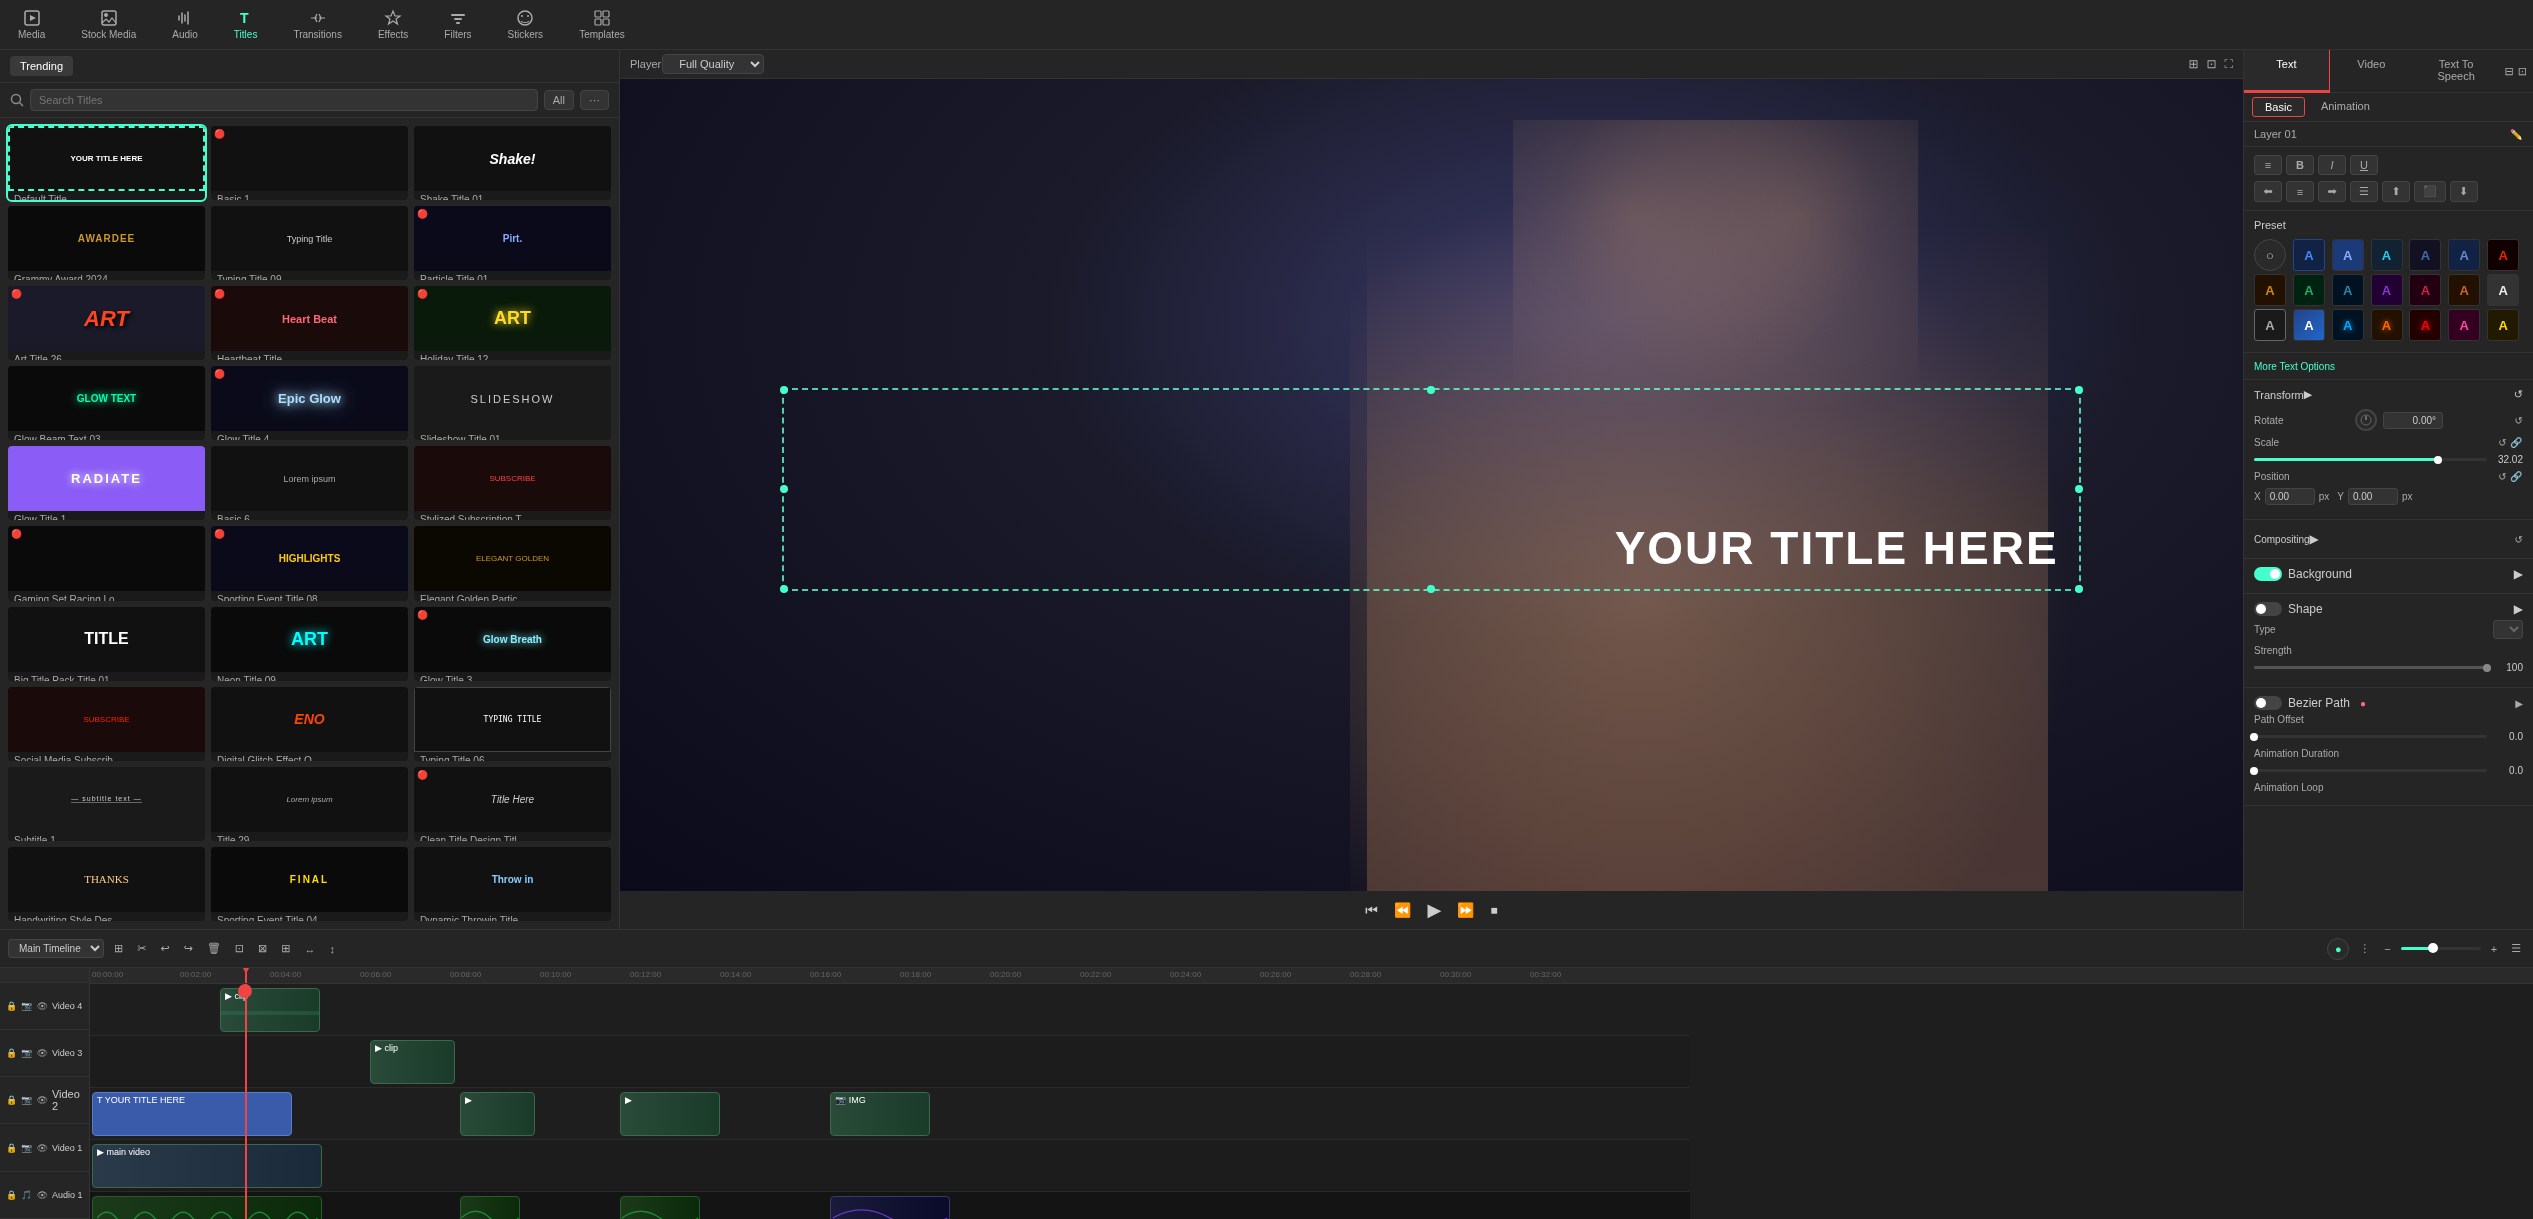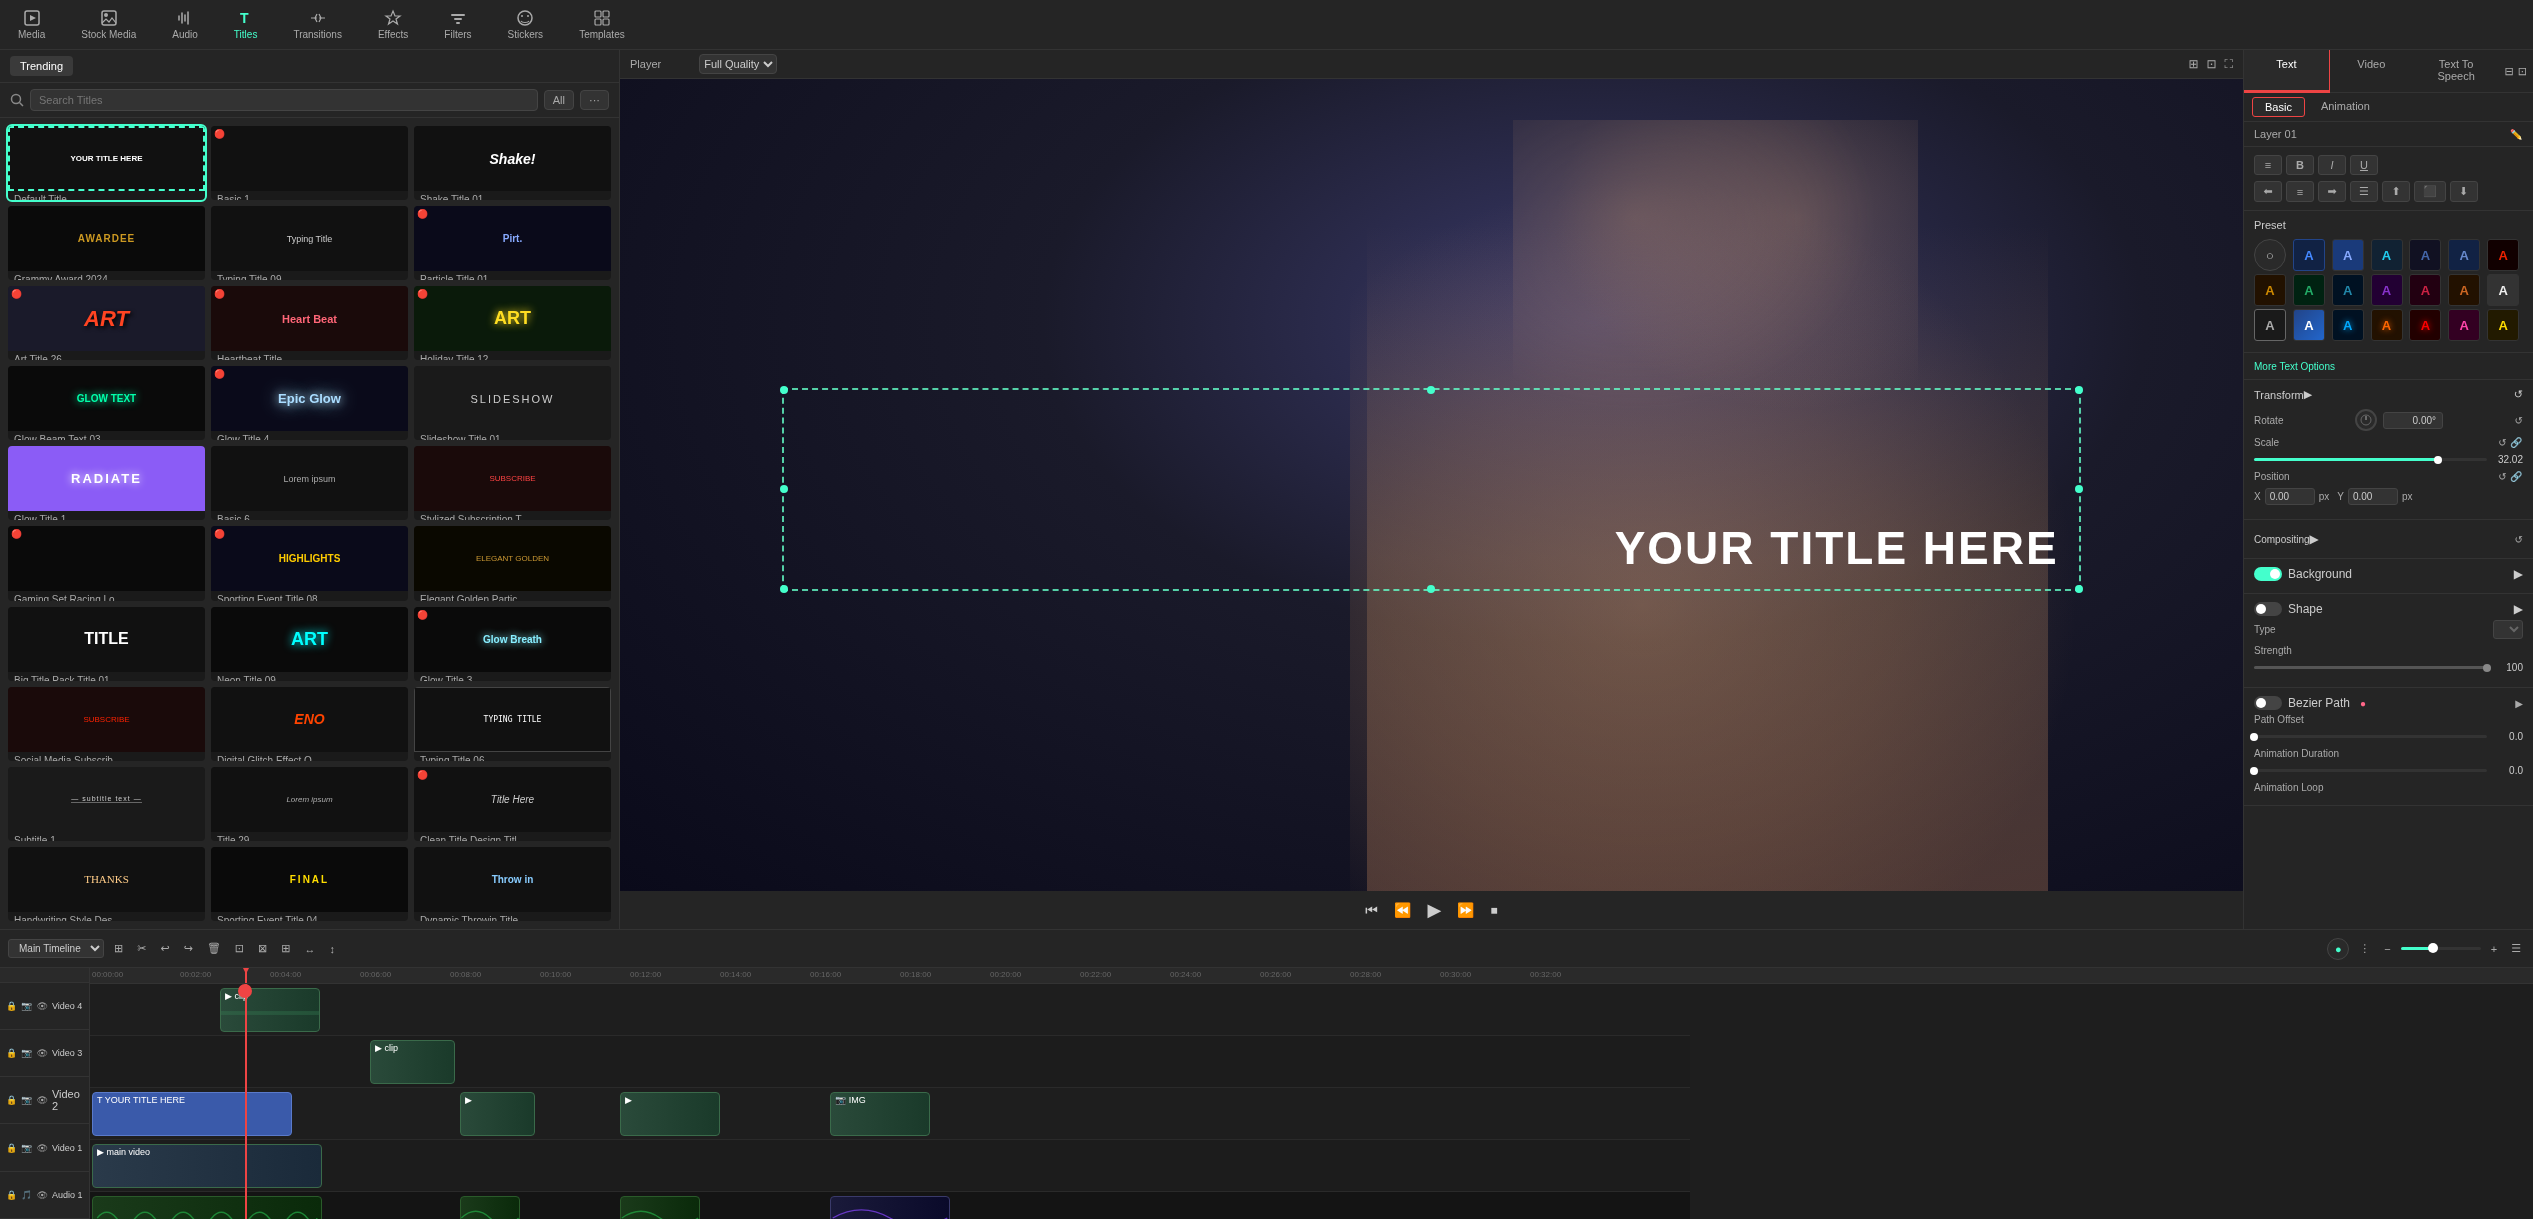--- a/index.html
+++ b/index.html
@@ -27,23 +27,23 @@
     .sidebar-item { padding: 8px 12px; cursor: pointer; color: #aaa; font-size: 11px; border-left: 2px solid transparent; }
     .titles-grid { flex: 1; overflow-y: auto; padding: 8px; display: grid; grid-template-columns: repeat(3, 1fr); gap: 6px; }
     .title-card { background: #1a1a1a; border-radius: 4px; cursor: pointer; overflow: hidden; position: relative; }
     .title-card.selected { outline: 2px solid #4fc; }
     .title-card-thumb { width: 100%; height: 65px; background: #111; display: flex; align-items: center; justify-content: center; position: relative; overflow: hidden; }
     .title-card-label { padding: 3px 6px; font-size: 10px; color: #aaa; white-space: nowrap; overflow: hidden; text-overflow: ellipsis; }
     .card-badge { position: absolute; top: 3px; left: 3px; font-size: 9px; }
 
     
     .center-panel { flex: 1; display: flex; flex-direction: column; background: #1a1a1a; }
-    .player-bar { display: flex; align-items: center; padding: 4px 10px; background: #252525; border-bottom: 1px solid #333; gap: 8px; }
+    .player-bar { display: flex; align-items: center; padding: 4px 10px; background: #252525; border-bottom: 1px solid #333; gap: 1px; }
     .player-label { font-size: 11px; color: #aaa; }
-    .quality-select { background: #333; border: 1px solid #444; border-radius: 4px; padding: 2px 0; color: #ccc; font-size: 11px; cursor: pointer; margin-left: 30px; }
+    .quality-select { background: #333; border: 1px solid #444; border-radius: 4px; padding: 2px 12px; color: #ccc; font-size: 11px; cursor: pointer; }
     .player-icons { margin-left: auto; display: flex; gap: 8px; }
 
     .video-player { flex: 1; background: #000; position: relative; display: flex; align-items: center; justify-content: center; overflow: hidden; }
     .title-overlay-text { position: absolute; left: 50%; top: 48%; transform: translate(-50%, -50%); font-size: 52px; font-weight: 900; color: #fff; white-space: nowrap; text-align: center; border: 2px dashed rgba(100,255,200,0.7); padding: 10px 20px; letter-spacing: 2px; }
     .selection-handles { position: absolute; width: 80%; height: 25%; left: 10%; top: 38%; border: 2px dashed rgba(100,255,200,0.8); pointer-events: none; }
     .handle { position: absolute; width: 8px; height: 8px; background: #4fc; border-radius: 50%; }
     .handle.tl { top: -4px; left: -4px; }
     .handle.tr { top: -4px; right: -4px; }
     .handle.bl { bottom: -4px; left: -4px; }
     .handle.br { bottom: -4px; right: -4px; }

